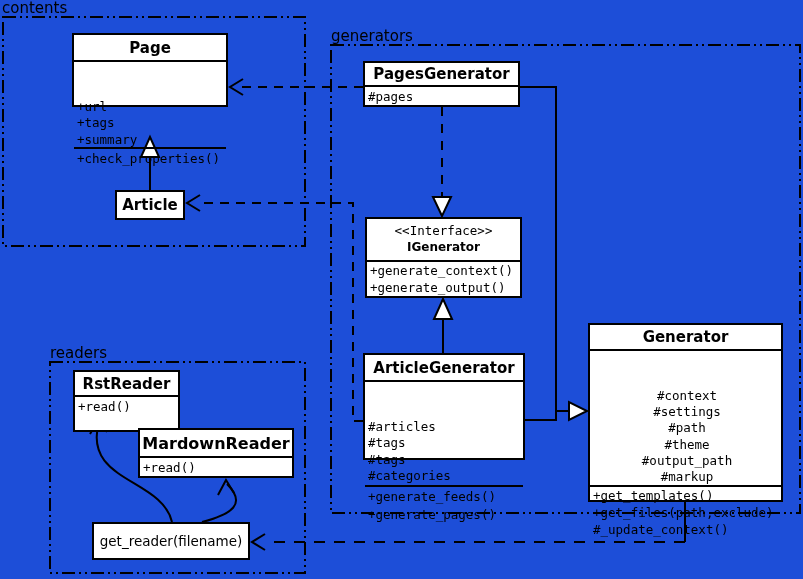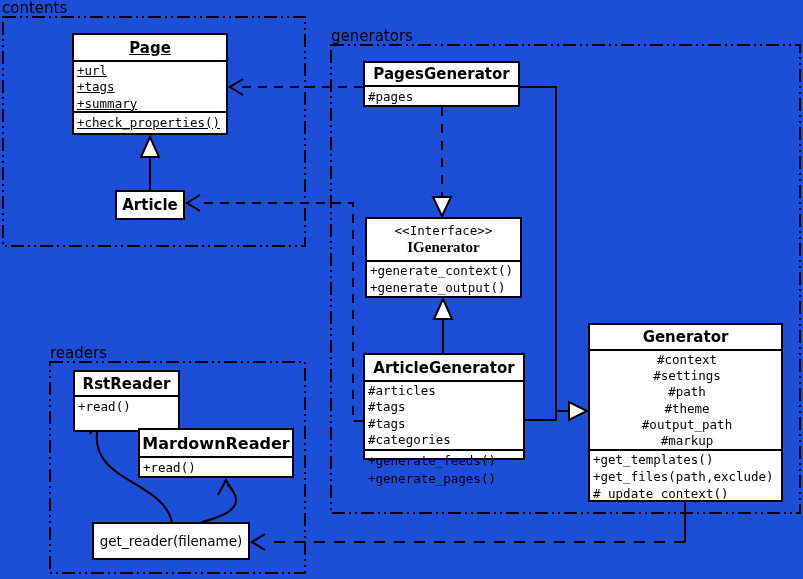--- a/index.html
+++ b/index.html
@@ -7,26 +7,26 @@
          font-family:"DejaVu Sans","Liberation Sans",sans-serif;color:#000;}
   #rel-layer{position:absolute;left:0;top:0;width:803px;height:579px;}
   .pkg-label{position:absolute;font-size:15px;line-height:16px;color:#000;background:transparent;}
   .cls{position:absolute;box-sizing:border-box;border:2px solid #000;background:#fff;display:flex;flex-direction:column;}
   .cls-title{flex:0 0 auto;display:flex;align-items:center;justify-content:center;
              font-weight:bold;font-size:15px;border-bottom:2px solid #000;white-space:nowrap;}
   .cls-title.no-divider{border-bottom:none;}
   .cls-header{flex:0 0 auto;display:flex;flex-direction:column;align-items:center;justify-content:center;
               border-bottom:2px solid #000;}
   .stereotype{font-family:"DejaVu Sans Mono","Liberation Mono",monospace;font-size:12.5px;line-height:15px;}
-  .hdr-name{font-weight:bold;font-size:15px;line-height:19px;font-family:Liberation Serif, serif;}
+  .hdr-name{font-weight:bold;font-size:12px;line-height:19px;}
   .sec{flex:0 0 auto;box-sizing:border-box;padding:1px 0 0 3px;overflow:hidden;}
-  .sec.divider{border-bottom:2px solid #000;}
+  .sec.divider{border-bottom:2px solid #000;margin-top:36px;}
   .row{font-family:"DejaVu Sans Mono","Liberation Mono",monospace;font-size:12.5px;white-space:nowrap;}
   
-  #cls-page{left:72px;top:33px;width:156px;height:102px;text-decoration:underline;}
+  #cls-page{left:72px;top:33px;width:156px;height:74px;}
   #cls-page .cls-title{height:25px;}
   #cls-page .attrs{height:51px;} #cls-page .attrs .row{line-height:16.3px;}
   #cls-page .methods .row{line-height:18px;}
   #cls-article{left:115px;top:190px;width:70px;height:30px;}
   #cls-article .cls-title{height:26px;}
   #cls-pagesgen{left:363px;top:61px;width:157px;height:46px;}
   #cls-pagesgen .cls-title{height:22px;}
   #cls-pagesgen .attrs .row{line-height:18px;}
   #cls-igen{left:365px;top:217px;width:157px;height:81px;}
   #cls-igen .cls-header{height:41px;text-align:right;}

